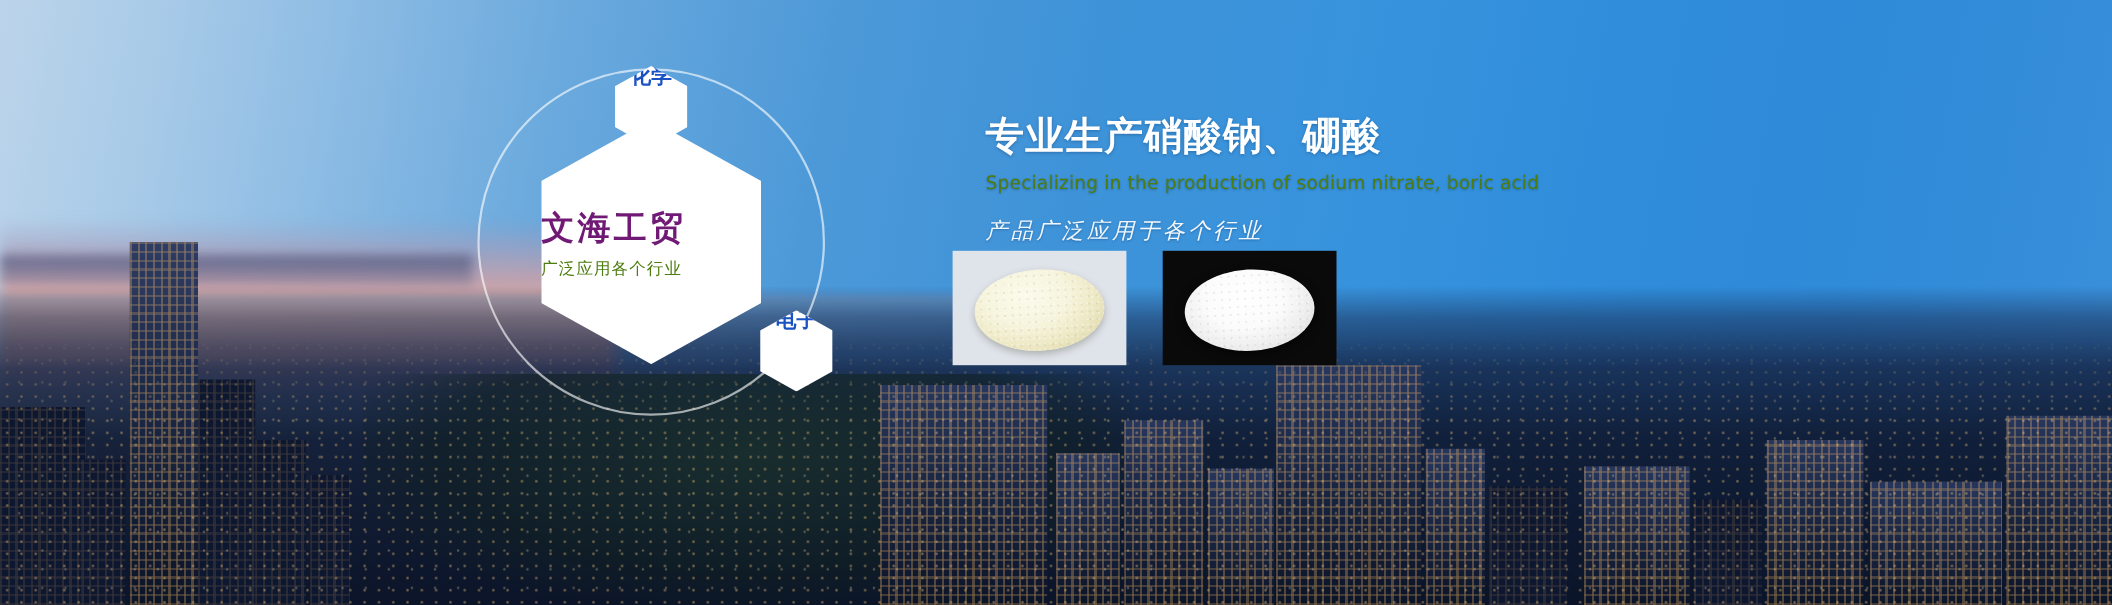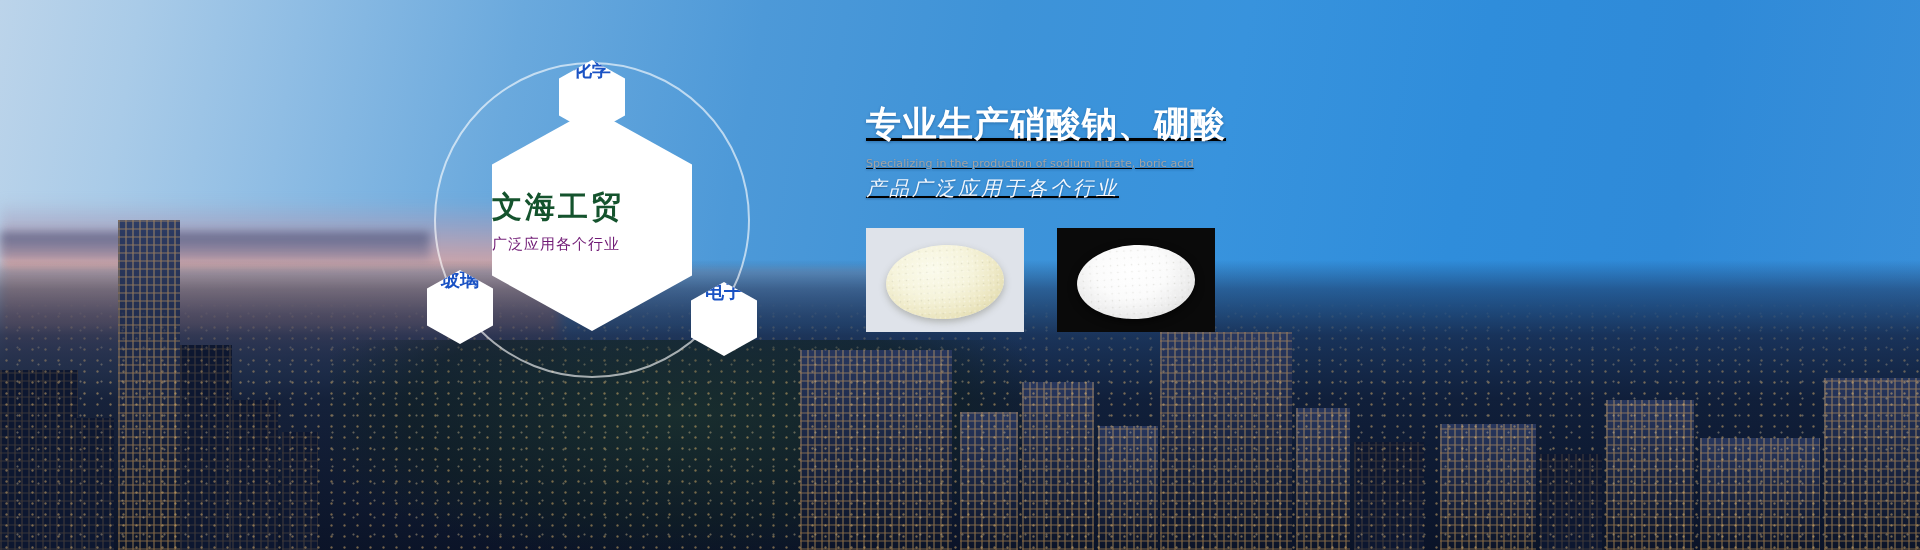--- a/index.html
+++ b/index.html
@@ -117,49 +117,49 @@
   .hex-sm { width:66px; height:74px; }
   .hex-sm .lbl {
     font-size:19px; font-weight:bold; color:#1a52c4;
     letter-spacing:0px; line-height:1; white-space:nowrap;
   }
   .hex-center {
     width:200px; height:222px; left:80px; top:87px;
     flex-direction:column; gap:7px;
   }
   .hex-center .c-title {
-    font-size:30px; font-weight:bold; color:#14532d; letter-spacing:3px;
+    font-size:30px; font-weight:bold; color:#701a75; letter-spacing:3px;
   }
   .hex-center .c-sub {
-    font-size:15px; color:#701a75; letter-spacing:1px;
+    font-size:15px; color:#4d7c0f; letter-spacing:1px;
   }
 
   
   .h-chem  { left:147px; top:38px; }
   .h-glaze { left:279px; top:100px; }
   .h-elec  { left:279px; top:260px; }
   .h-metal { left:147px; top:338px; }
   .h-glass { left:15px;  top:248px; }
   .h-med   { left:15px;  top:100px; }
 
   
-  #copy { position:absolute; left:866px; top:103px; width:700px;text-decoration:underline; }
+  #copy { position:absolute; left:896px; top:103px; width:700px; }
   .headline {
     font-size:35px; font-weight:bold; color:#ffffff;
     letter-spacing:1px; line-height:1.22;
     text-shadow:0 1px 3px rgba(0,40,90,.35);
   }
   .subline-en {
     margin-top:11px;
-    font-size:11px; color:#a3a3a3; font-weight:400;
+    font-size:17px; color:#4d7c0f; font-weight:400;
     letter-spacing:.1px;
     text-shadow:0 1px 2px rgba(0,40,90,.35);
   }
   .subline-cn {
-    margin-top:5px;
+    margin-top:19px;
     font-size:20px; color:#f2f7fd; font-weight:400;
     font-style:italic; letter-spacing:3px;
     font-family:"DejaVu Serif","Liberation Serif",serif;
     text-shadow:0 1px 2px rgba(0,40,90,.35);
   }
 
   
   #photos { position:absolute; left:866px; top:228px; display:flex; gap:33px; }
   .photo { width:158px; height:104px; position:relative; overflow:hidden; }
   .photo-a { background:#dfe3ea; }
@@ -223,23 +223,20 @@
 
   <div id="hexdiagram">
     <div class="ring"></div>
 
     <div class="hex hex-sm h-chem">
       <span class="lbl">化学</span>
     </div>
     <div class="hex hex-sm h-elec">
       <span class="lbl">电子</span>
     </div>
-    <div class="hex hex-sm h-glass">
-      <span class="lbl">玻璃</span>
-    </div>
 
     <div class="hex hex-center">
       <span class="c-title">文海工贸</span>
       <span class="c-sub">广泛应用各个行业</span>
     </div>
   </div>
 
   <div id="copy">
     <div class="headline">专业生产硝酸钠、硼酸</div>
     <div class="subline-en">Specializing in the production of sodium nitrate, boric acid</div>

